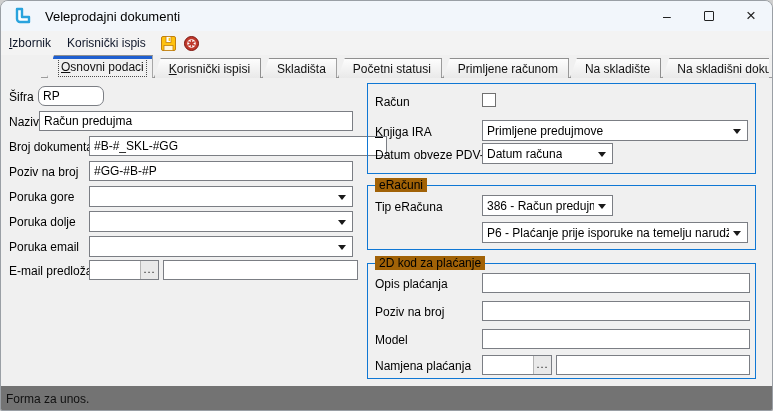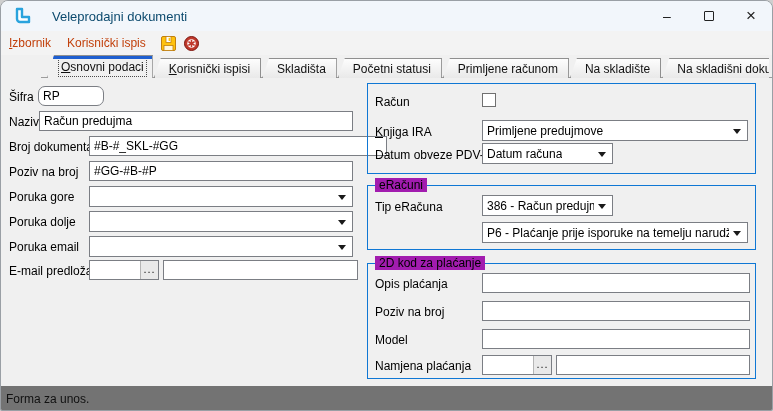--- a/index.html
+++ b/index.html
@@ -5,29 +5,29 @@
   * { margin:0; padding:0; box-sizing:border-box; }
   html,body { background:#cfcfcf; font-family:"Liberation Sans", sans-serif; }
   .window {
     position:relative; width:773px; height:411px; background:#f0f0f0;
     border:1px solid #9a9fa5; border-radius:8px 8px 2px 2px; overflow:hidden;
     font-size:12px; color:#000;
   }
   
   .titlebar { position:absolute; left:0; top:0; width:100%; height:30px; background:#f2f6fb; display:flex; align-items:center; }
   .app-icon { width:20px; height:18px; margin-left:11px; }
-  .title-text { margin-left:20px; font-size:13px; color:#0c4a6e; }
+  .title-text { margin-left:13px; font-size:13px; color:#000000; }
   .win-controls { position:absolute; right:0; top:0; height:30px; display:flex; }
   .win-btn { width:42px; height:30px; display:flex; align-items:center; justify-content:center; font-size:15px; color:#222; cursor:default; }
   .glyph-min { font-size:14px; }
   .glyph-max { width:10px; height:10px; border:1.2px solid #222; border-radius:1px; }
   .glyph-close { font-size:17px; }
   
   .menubar { position:absolute; left:0; top:30px; width:100%; height:24px; background:#f3f3f3; display:flex; align-items:center; }
-  .menu-item { padding:2px 8px; color:#c2410c; }
+  .menu-item { padding:2px 8px; color:#0f172a; }
   .accel-first::first-letter { text-decoration:underline; }
   .toolbar-icon { width:17px; height:17px; margin-left:6px; }
   
   .tabstrip { position:absolute; left:0; top:54px; width:100%; height:23px; border-bottom:1px solid #9c9c9c;margin-left:40px; }
   .tabs-viewport { position:absolute; left:6px; top:0; width:722px; height:23px; overflow:hidden; display:flex; align-items:flex-end; }
   .tab {
     height:20px; display:flex; align-items:center; padding:0 10px 0 14px; margin-right:1px;
     background:linear-gradient(#fdfdfd,#e9e9e9); border:1px solid #8f8f8f; border-bottom:none;
     clip-path:polygon(7px 0, 100% 0, 100% 100%, 0 100%);
     white-space:nowrap; color:#111; position:relative; flex:0 0 auto;
@@ -48,21 +48,21 @@
     font-family:"Liberation Sans", sans-serif; font-size:12px; padding:0 4px; color:#000; outline:none;
   }
   .combo { position:absolute; height:21px; border:1px solid #7b7e84; background:#fff; display:flex; align-items:center; padding:0 18px 0 4px; }
   .combo .combo-text { white-space:nowrap; overflow:hidden; }
   .combo .arrow { position:absolute; right:6px; top:8px; width:0; height:0; border-left:4px solid transparent; border-right:4px solid transparent; border-top:5px solid #1a1a1a; }
   .browse-wrap { position:absolute; height:20px; border:1px solid #7b7e84; background:#fff; display:flex; }
   .browse-wrap input { flex:1 1 auto; min-width:0; border:none; outline:none; font:12px "Liberation Sans",sans-serif; padding:0 3px; }
   .browse-btn { flex:0 0 18px; background:#e9e9e9; border-left:1px solid #b5b5b5; font-size:11px; line-height:17px; text-align:center; color:#111; letter-spacing:1px; }
   .checkbox { position:absolute; width:14px; height:14px; background:#fff; border:1px solid #707070; }
   .bluebox { position:absolute; border:1px solid #0f77d4; }
-  .legend { position:absolute; background:#a21caf; padding:0 4px; z-index:2; white-space:nowrap; }
+  .legend { position:absolute; background:#a16207; padding:0 4px; z-index:2; white-space:nowrap; }
   
   .statusbar { position:absolute; left:0; bottom:0; width:100%; height:24px; background:#737373; }
   .status-text { position:absolute; left:5px; bottom:4px; color:#111; }
 </style>
 </head>
 <body>
 
 <div class="window">
 
   <div class="titlebar">

